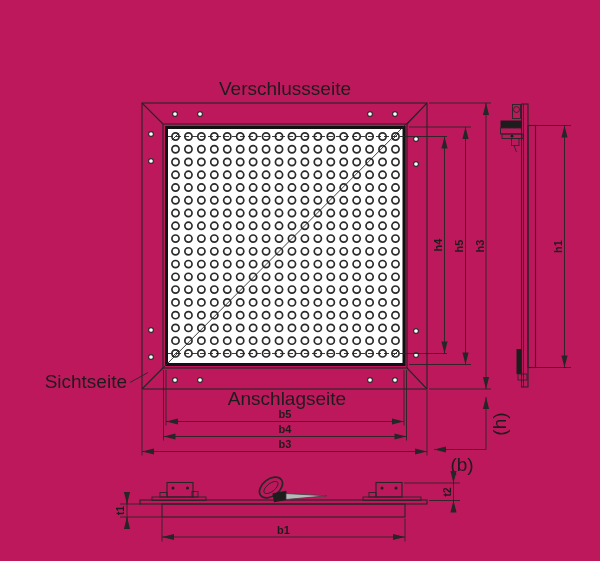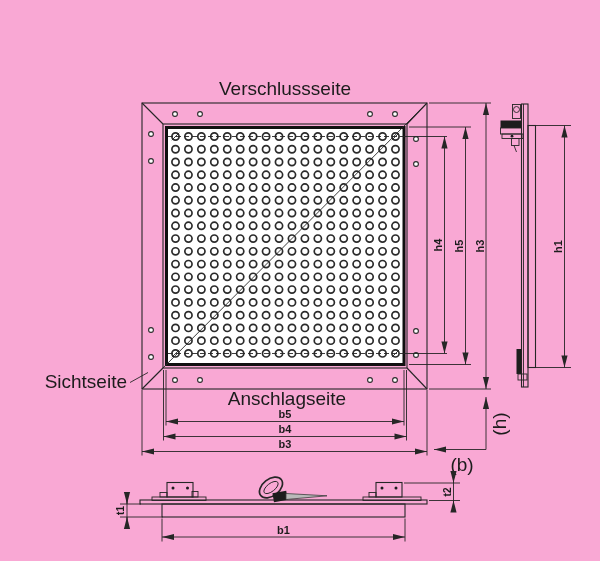--- a/index.html
+++ b/index.html
@@ -1,16 +1,16 @@
 <!DOCTYPE html>
 <html><head>
 <meta charset="utf-8">
 <style>
   html,body{margin:0;padding:0;background:#fff;}
-  .stage{position:relative;width:600px;height:561px;background:#f9a8d4;overflow:hidden;
+  .stage{position:relative;width:600px;height:561px;background:#be185d;overflow:hidden;
          font-family:"Liberation Sans",sans-serif;}
   svg{display:block;}
   .ln{stroke:#262626;stroke-width:1.1;fill:none;}
   .thin{stroke:#262626;stroke-width:0.9;fill:none;}
   .thick{stroke:#111;stroke-width:3;fill:#fff;}
   .dash{stroke:#262626;stroke-width:0.9;fill:none;stroke-dasharray:5 3;}
   .hole{stroke:#2b2b2b;stroke-width:1.7;fill:none;}
   .screw{stroke:#2b2b2b;stroke-width:1.1;fill:#fff;}
   .blk{fill:#1d1d1d;stroke:none;}
   .lbl{font-size:19px;fill:#1c1c1c;}

